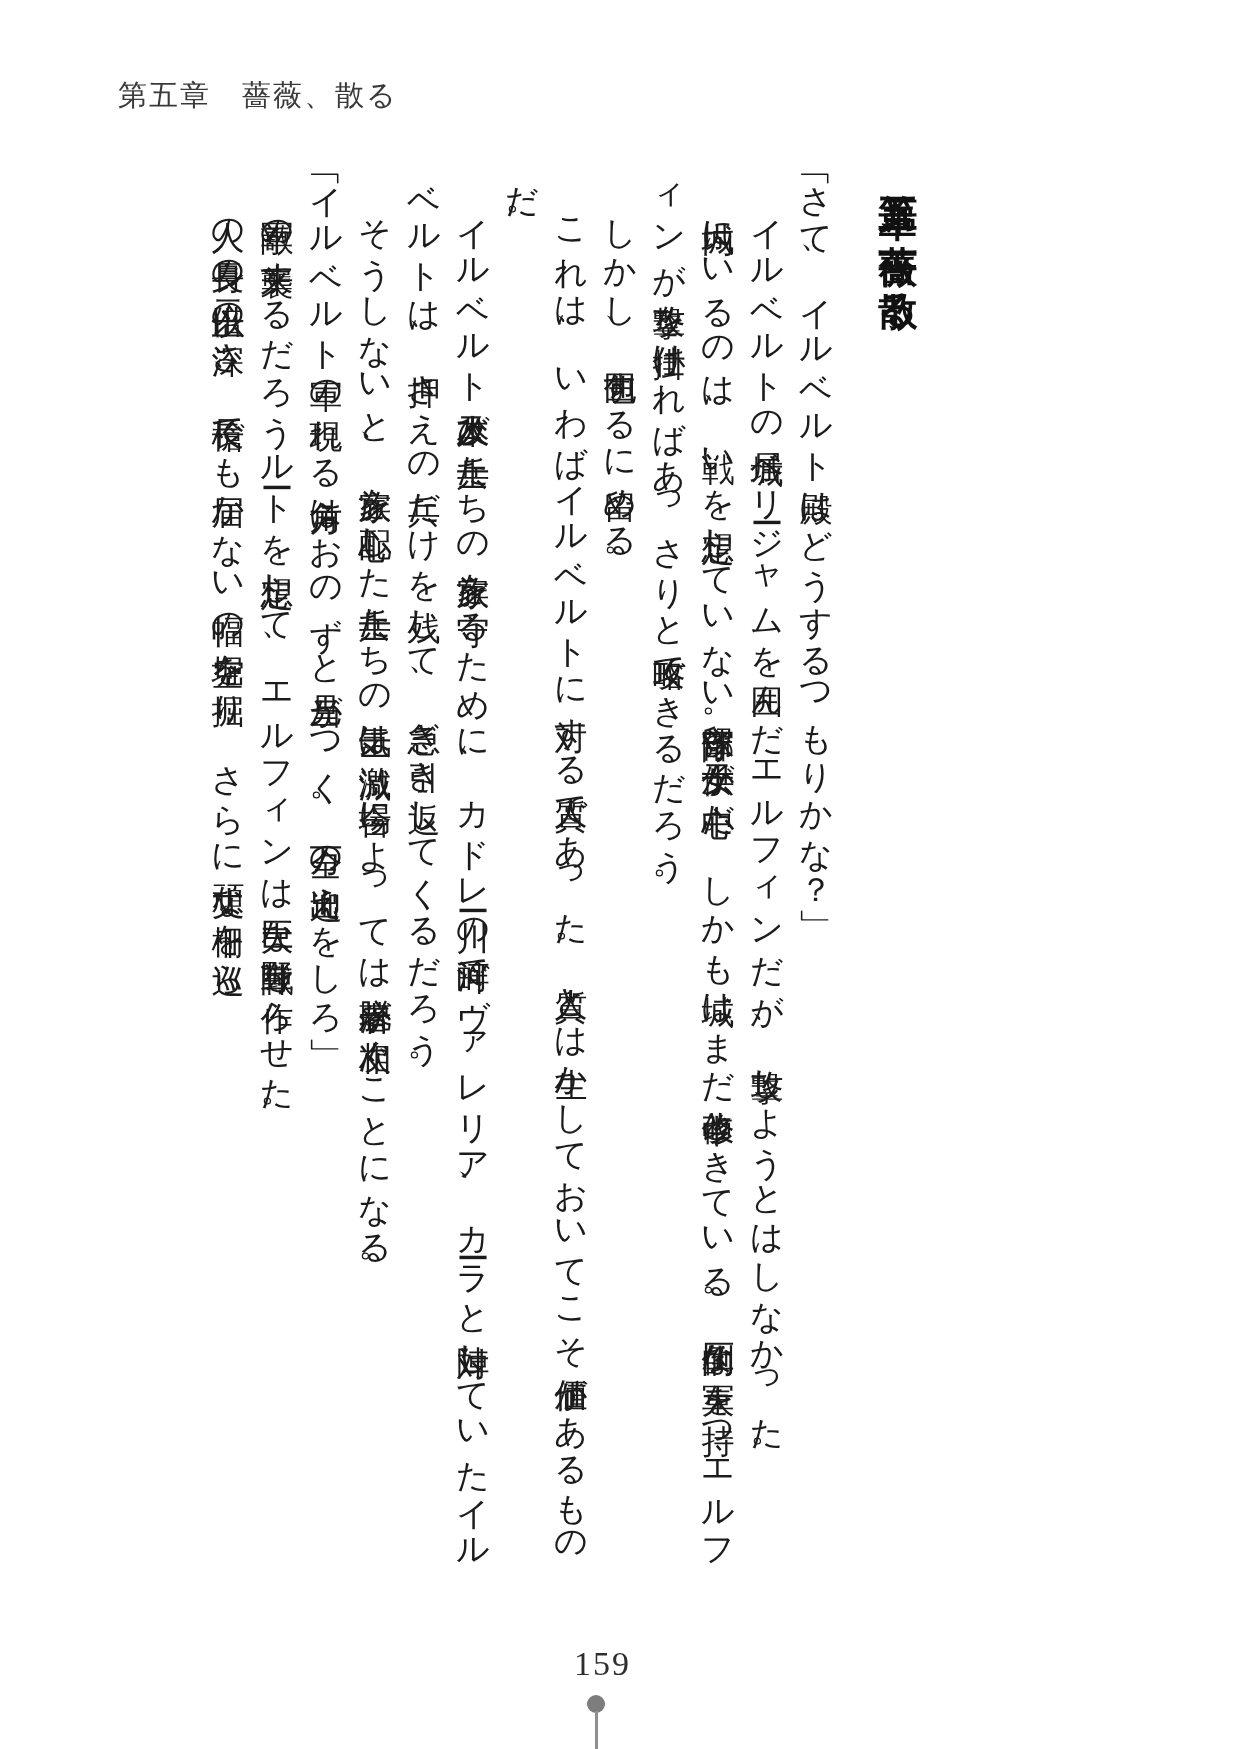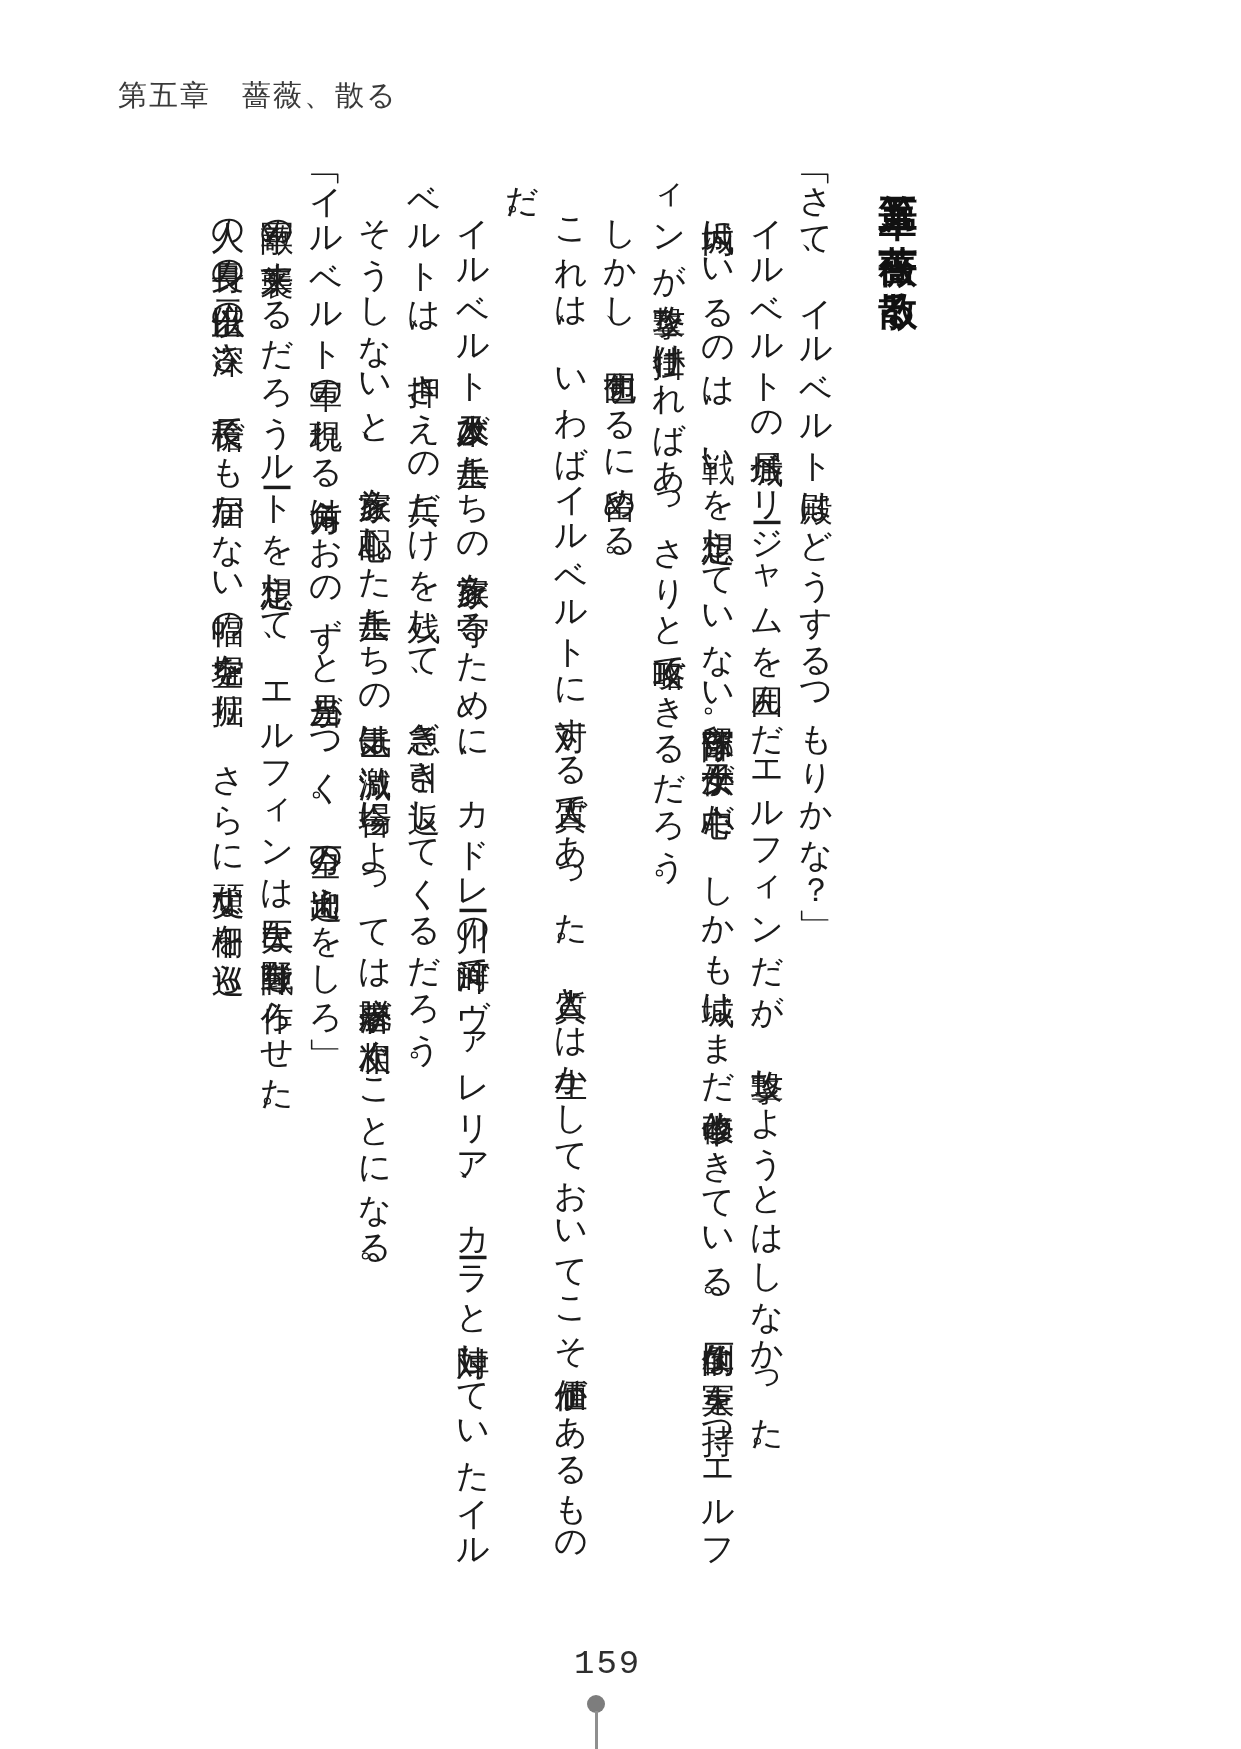--- a/index.html
+++ b/index.html
@@ -49,21 +49,21 @@
     font-size: 33px;
     letter-spacing: 1px;
     line-height: 49px;
   }
   .para.indent { text-indent: 1em; }
 
   
   .page-number {
     position: absolute;
     top: 1645px; left: 574px;
-    font-family: Liberation Mono, monospace;
+    font-family: Liberation Serif, serif;
     font-size: 34px;
     letter-spacing: 2px;
     color: #2e2e2e;
   }
   .bookmark-pin {
     position: absolute;
     left: 586px; top: 1695px;
     width: 20px; height: 54px;
   }
   .pin-head {

